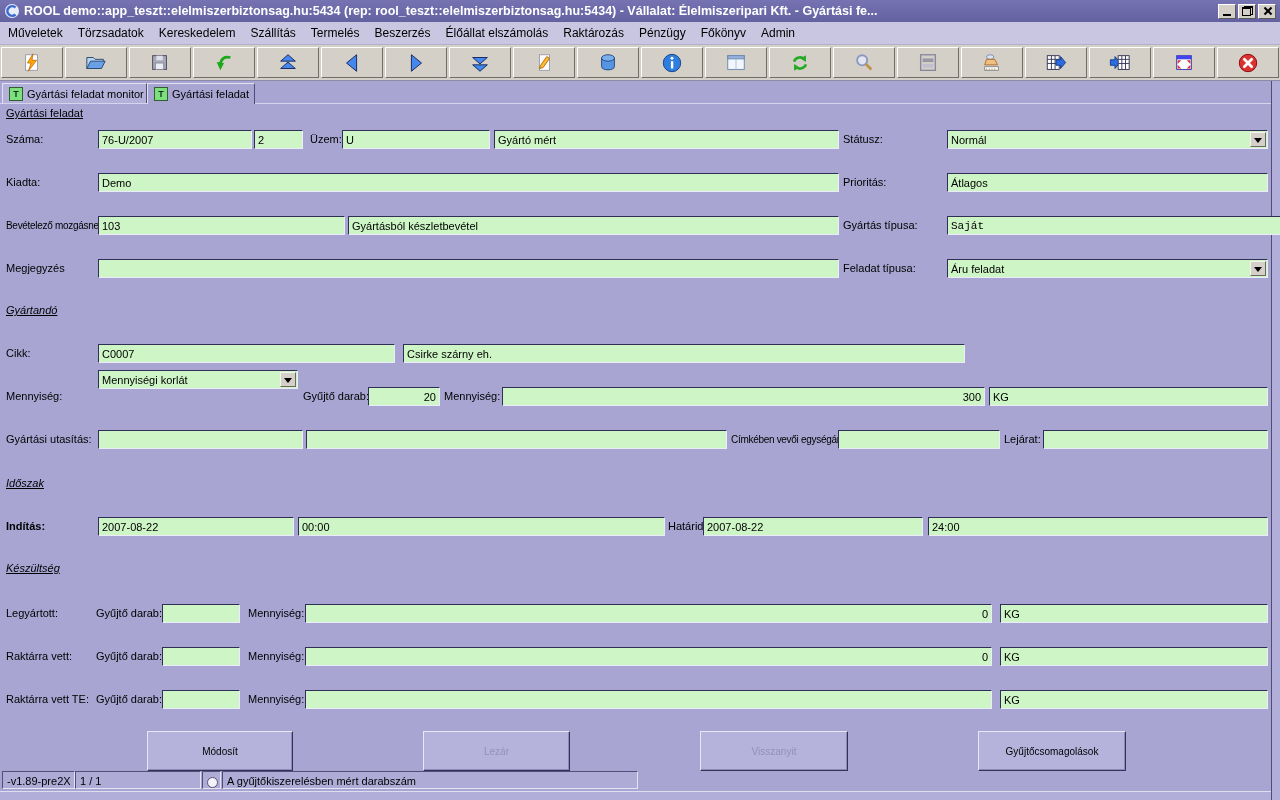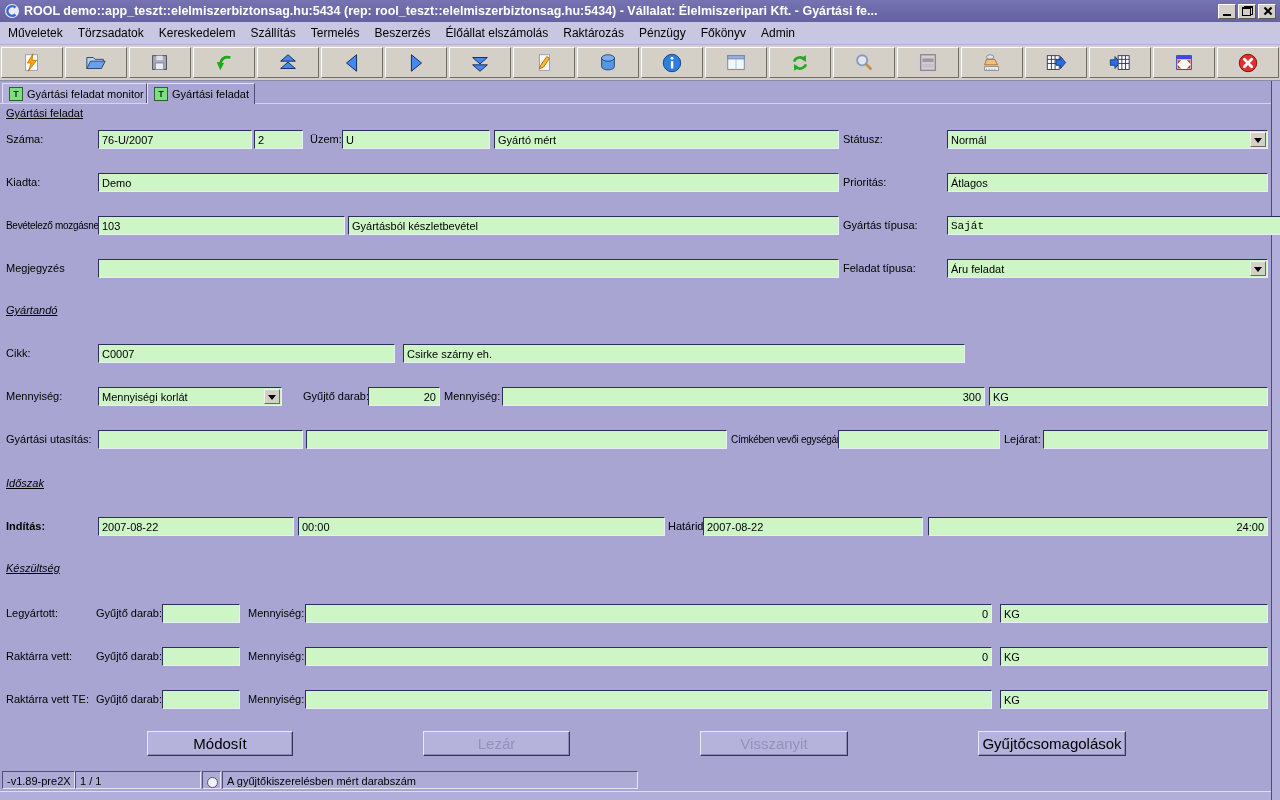--- a/index.html
+++ b/index.html
@@ -78,24 +78,24 @@
   .num { text-align:right; }
   .dda {
     position:absolute; right:1px; top:1px; width:16px; height:15px;
     background:#d4d0c8; box-sizing:border-box;
     border:1px solid; border-color:#f6f4ee #6b6960 #6b6960 #f6f4ee;
     display:flex; align-items:center; justify-content:center;
   }
   .dda::after { content:""; width:0; height:0; border:4px solid transparent; border-top:5px solid #000; margin-top:5px; }
   
   .pbtn {
-    position:absolute; height:25px; box-sizing:border-box; background:#b5b2dc;
+    position:absolute; height:40px; box-sizing:border-box; background:#b5b2dc;
     border:1px solid; border-color:#e9e7f7 #34325a #34325a #e9e7f7;
     box-shadow:inset -1px -1px 0 #8c89b4;
-    font-size:15px; display:flex; align-items:center; justify-content:center;
+    font-size:10px; display:flex; align-items:center; justify-content:center;
     cursor:default; white-space:nowrap;
   }
   .pbtn.disabled { color:#9390bc; }
   
   .sbox {
     position:absolute; top:771px; height:18px; box-sizing:border-box;
     background:#aeabd6; border:1px solid; border-color:#514f78 #e6e4f4 #e6e4f4 #514f78;
     font-size:11px; padding:2.5px 4px 0; white-space:nowrap; overflow:hidden;
   }
   .sind-dot { display:block; width:9px; height:9px; border-radius:50%; background:#f2f2f8; border:1px solid #55536e; margin:2px auto 0; }
@@ -322,21 +322,21 @@
     <span class="dda"></span>
   </div>
 
   <div class="sect it" style="left:6px; top:304px;">Gyártandó</div>
 
   <div class="lbl" style="left:6px; top:347px;">Cikk:</div>
   <div class="fld" style="left:98px; top:344px; width:297px;">C0007</div>
   <div class="fld" style="left:403px; top:344px; width:562px;">Csirke szárny eh.</div>
 
   <div class="lbl" style="left:6px; top:390px;">Mennyiség:</div>
-  <div class="fld" style="left:98px; top:387px; width:184px;">
+  <div class="fld" style="left:98px; top:370px; width:200px;">
     <span>Mennyiségi korlát</span>
     <span class="dda"></span>
   </div>
   <div class="lbl" style="left:303px; top:390px;">Gyűjtő darab:</div>
   <div class="fld num" style="left:368px; top:387px; width:72px;">20</div>
   <div class="lbl" style="left:444px; top:390px;">Mennyiség:</div>
   <div class="fld num" style="left:502px; top:387px; width:483px;">300</div>
   <div class="fld" style="left:989px; top:387px; width:279px;">KG</div>
 
   <div class="lbl" style="left:6px; top:433px;">Gyártási utasítás:</div>
@@ -347,21 +347,21 @@
   <div class="lbl" style="left:1004px; top:433px;">Lejárat:</div>
   <div class="fld" style="left:1043px; top:430px; width:225px;"></div>
 
   <div class="sect it" style="left:6px; top:477px;">Időszak</div>
 
   <div class="lbl" style="left:6px; top:520px;font-weight:bold;">Indítás:</div>
   <div class="fld" style="left:98px; top:517px; width:196px;">2007-08-22</div>
   <div class="fld" style="left:298px; top:517px; width:367px;">00:00</div>
   <div class="lbl" style="left:668px; top:520px;">Határidő:</div>
   <div class="fld" style="left:703px; top:517px; width:220px;">2007-08-22</div>
-  <div class="fld" style="left:928px; top:517px; width:340px;text-align:right;">24:00</div>
+  <div class="fld" style="left:928px; top:517px; width:340px;">24:00</div>
 
   <div class="sect it" style="left:6px; top:562px;">Készültség</div>
 
   <div class="lbl" style="left:6px; top:607px;">Legyártott:</div>
   <div class="lbl" style="left:96px; top:607px;">Gyűjtő darab:</div>
   <div class="fld" style="left:162px; top:604px; width:78px;"></div>
   <div class="lbl" style="left:248px; top:607px;">Mennyiség:</div>
   <div class="fld num" style="left:305px; top:604px; width:687px;">0</div>
   <div class="fld" style="left:1000px; top:604px; width:268px;">KG</div>
 

